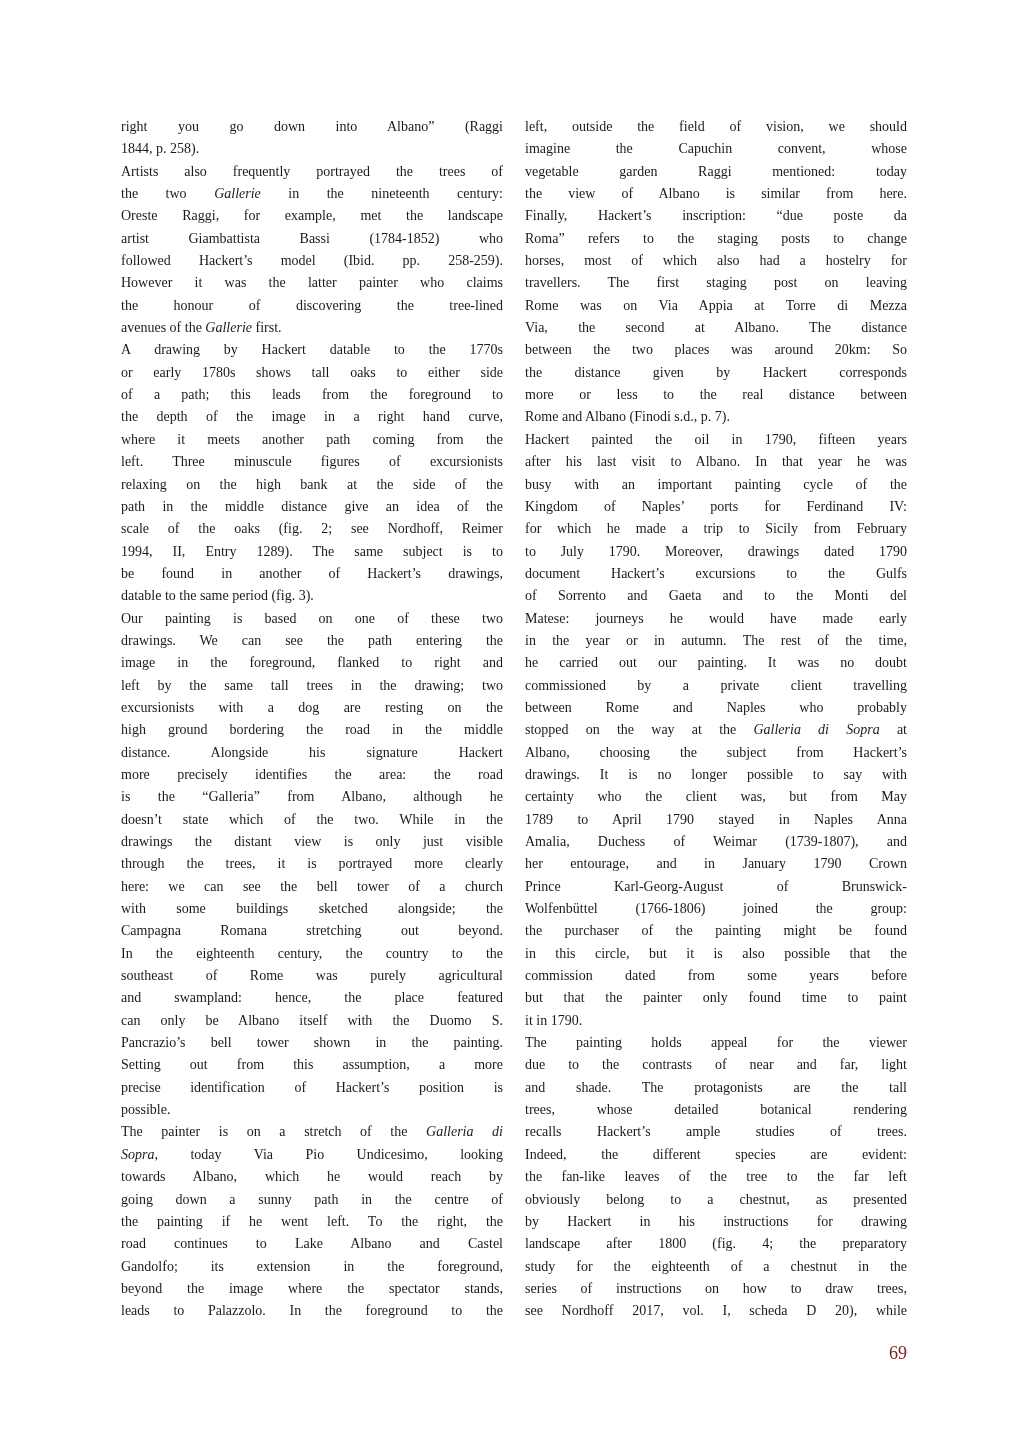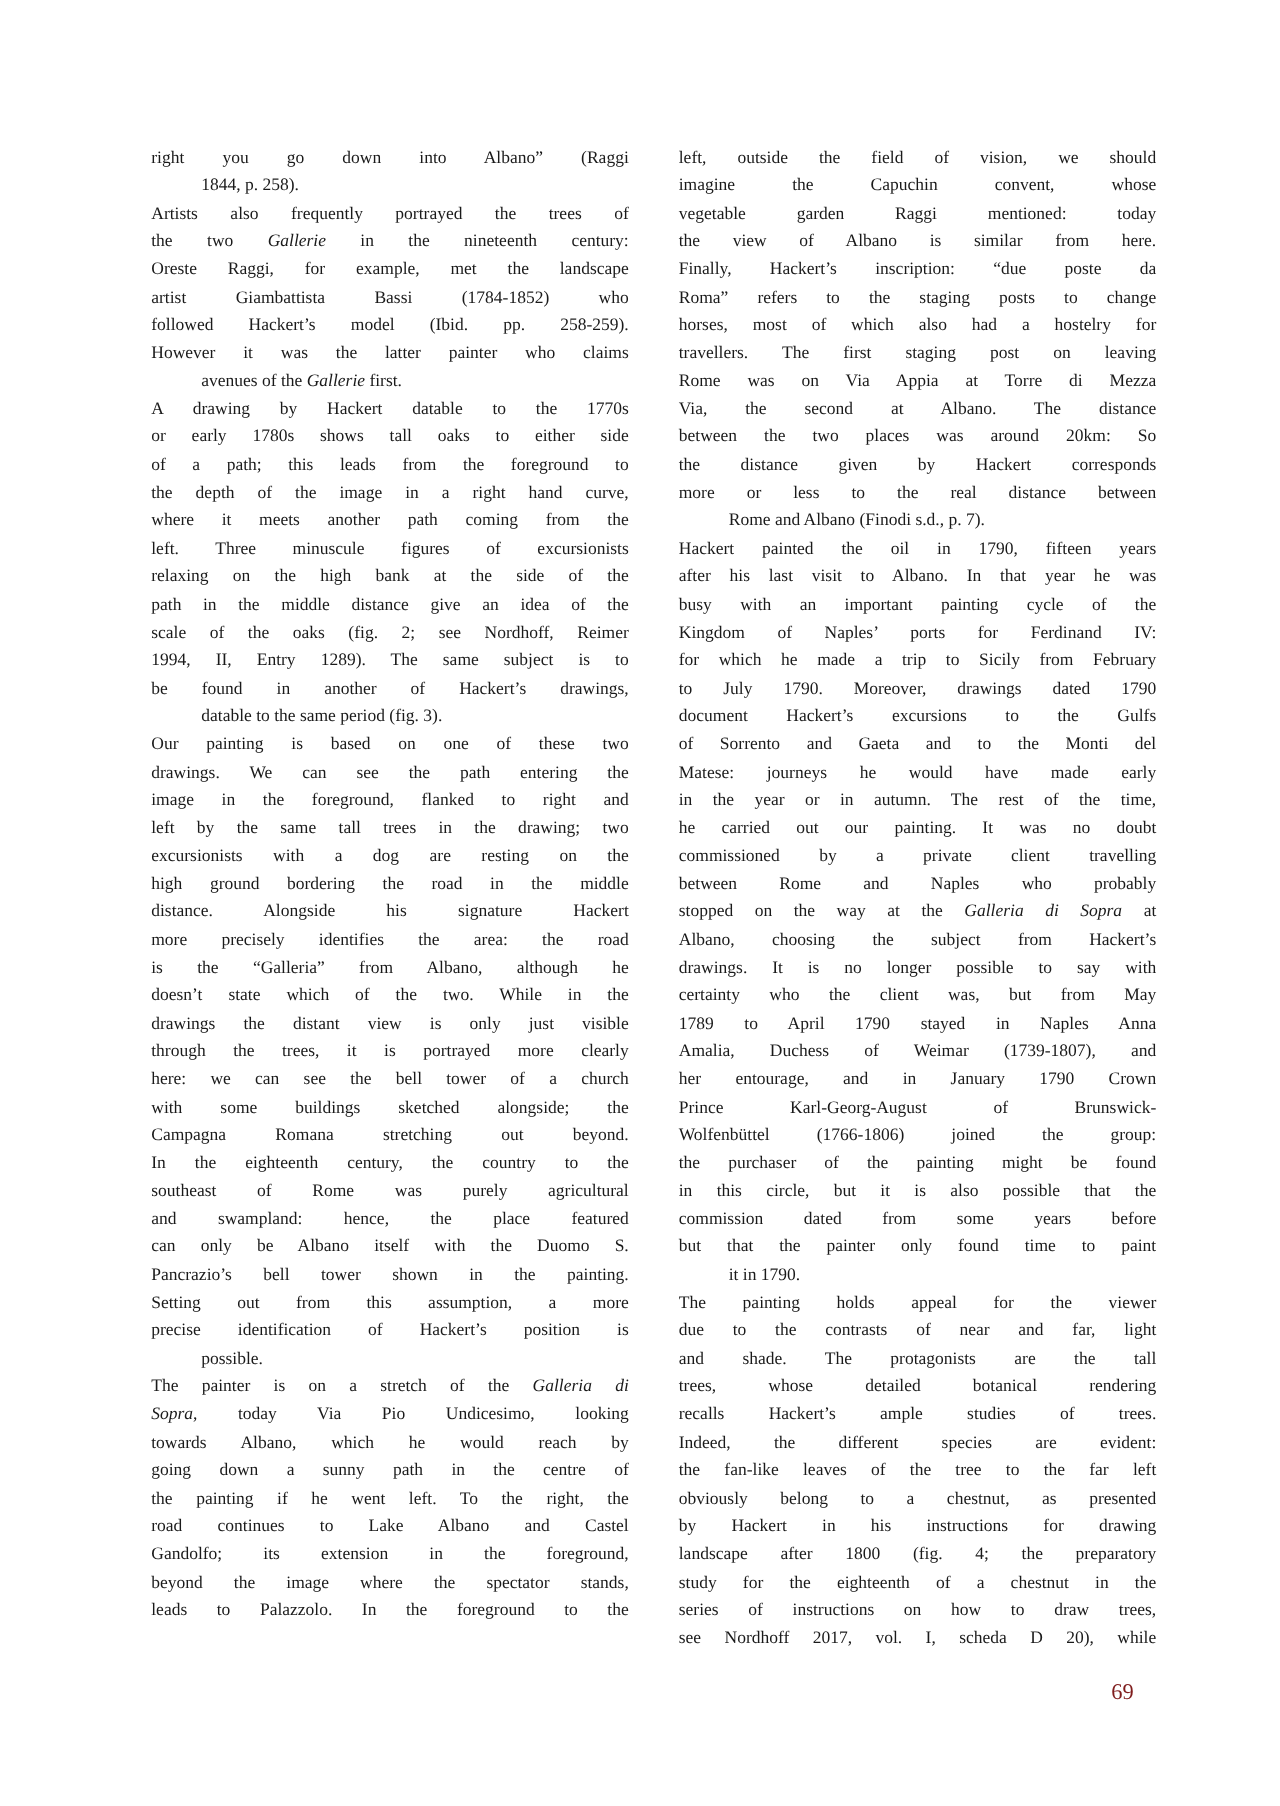--- a/index.html
+++ b/index.html
@@ -16,32 +16,31 @@
       font-family: "Liberation Serif", "DejaVu Serif", serif;
     }
     .column {
       position: absolute;
       top: 116px;
       width: 382px;
       font-size: 14px;
       line-height: 22.35px;
     }
     #col-left { left: 121px; }
-    #col-right { left: 543px; }
+    #col-right { left: 525px; }
     .line {
       display: block;
       white-space: nowrap;
       text-align: justify;
       text-align-last: justify;
       height: 22.35px;
       overflow: visible;
     }
     .line.last {
       text-align-last: left;
-      margin-left: 40px;
     }
     .para { display: block; }
     em { }
     #page-number {
       position: absolute;
       top: 1343px;
       left: 880px;
       width: 27px;
       text-align: right;
       font-size: 18px;
@@ -57,20 +56,21 @@
         <span class="line">right you go down into Albano” (Raggi</span>
         <span class="line last">1844, p. 258).</span>
       </div>
       <div class="para">
         <span class="line">Artists also frequently portrayed the trees of</span>
         <span class="line">the two <em>Gallerie</em> in the nineteenth century:</span>
         <span class="line">Oreste Raggi, for example, met the landscape</span>
         <span class="line">artist Giambattista Bassi (1784-1852) who</span>
         <span class="line">followed Hackert’s model (Ibid. pp. 258-259).</span>
         <span class="line">However it was the latter painter who claims</span>
+        <span class="line">the honour of discovering the tree-lined</span>
         <span class="line last">avenues of the <em>Gallerie</em> first.</span>
       </div>
       <div class="para">
         <span class="line">A drawing by Hackert datable to the 1770s</span>
         <span class="line">or early 1780s shows tall oaks to either side</span>
         <span class="line">of a path; this leads from the foreground to</span>
         <span class="line">the depth of the image in a right hand curve,</span>
         <span class="line">where it meets another path coming from the</span>
         <span class="line">left. Three minuscule figures of excursionists</span>
         <span class="line">relaxing on the high bank at the side of the</span>

